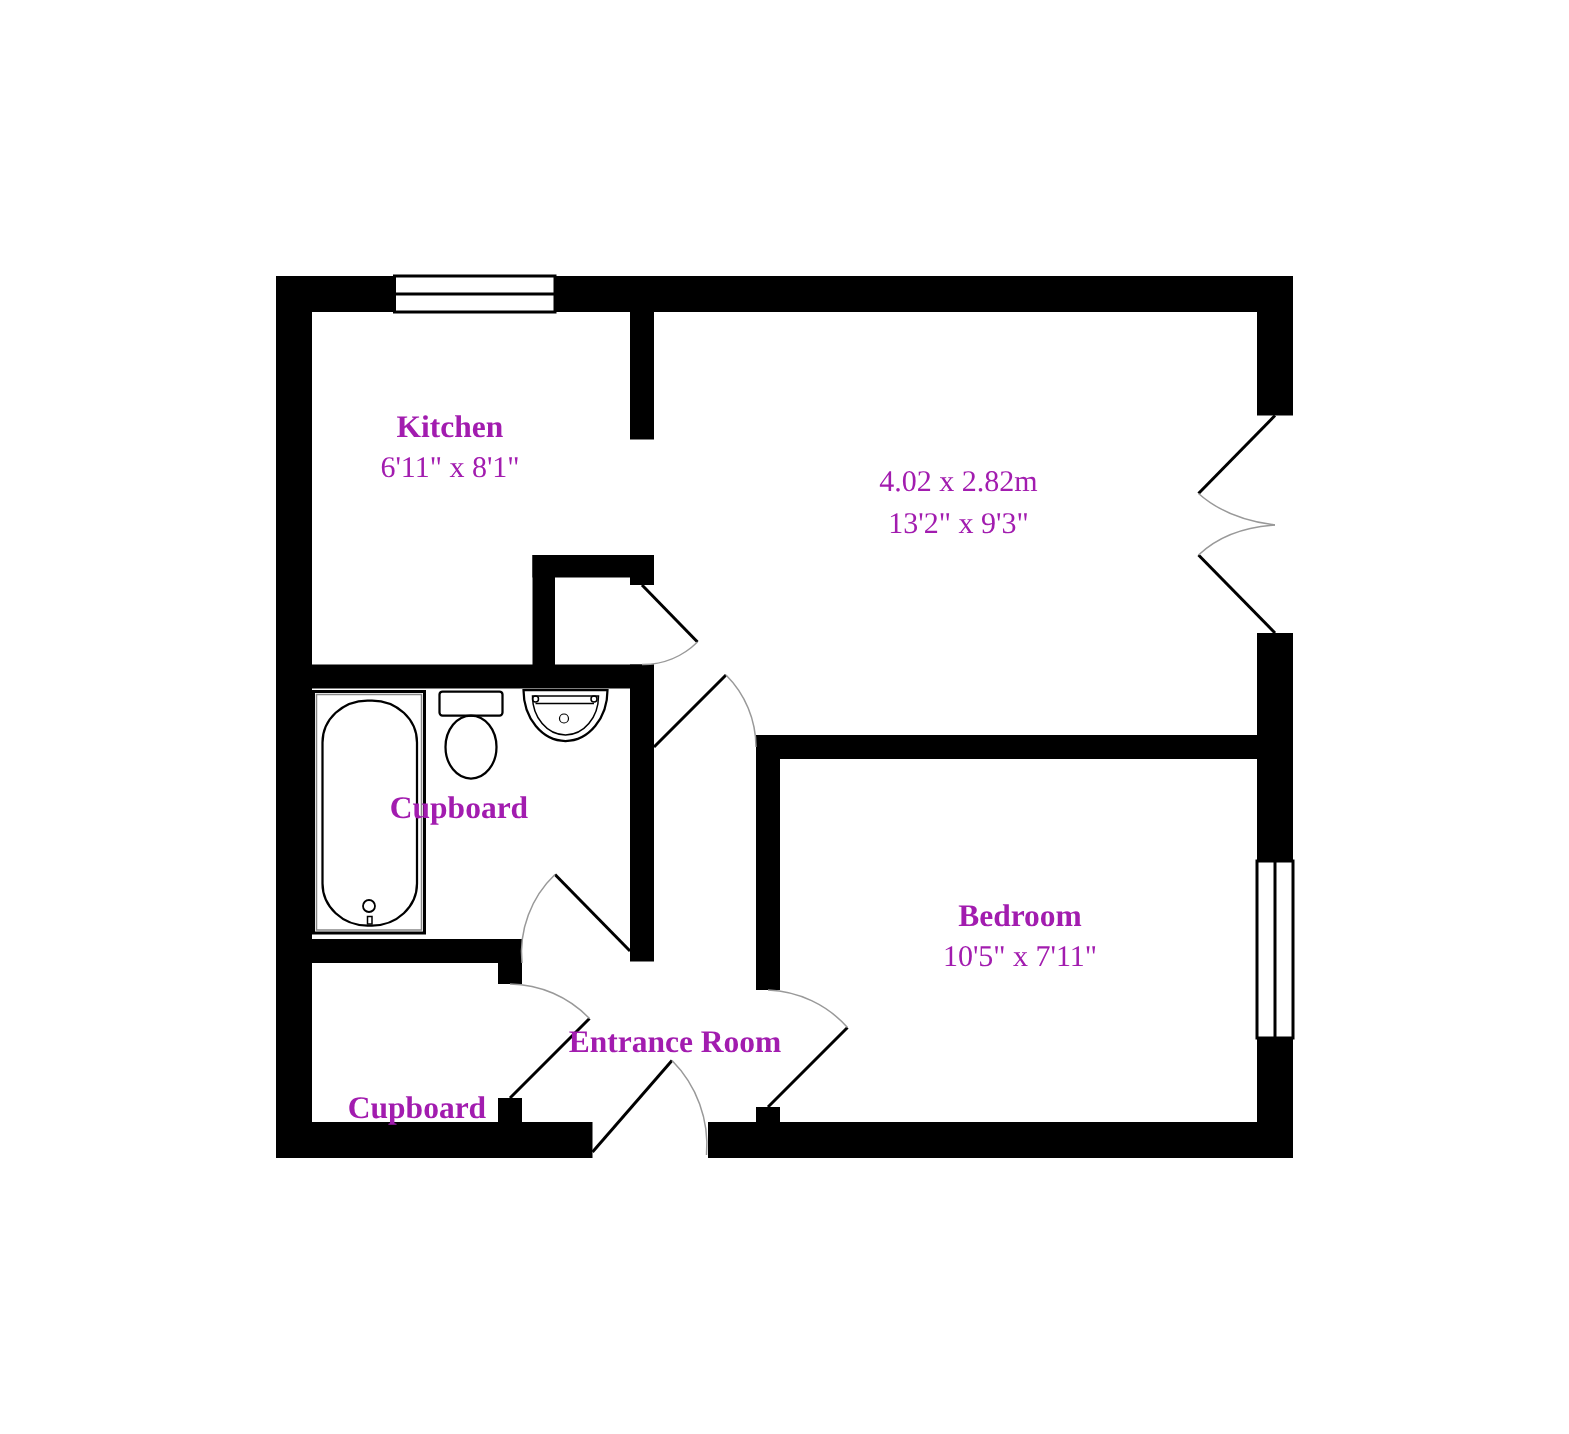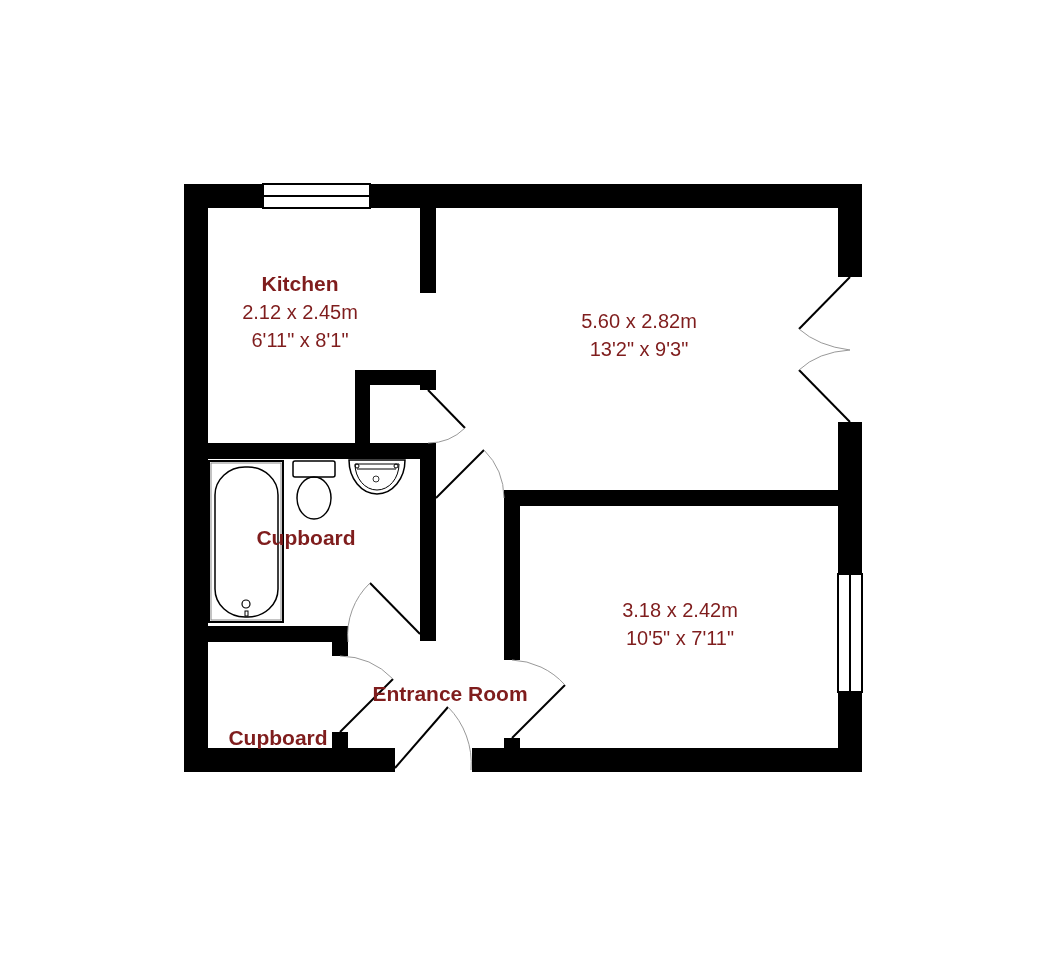--- a/index.html
+++ b/index.html
@@ -1,20 +1,20 @@
 <!DOCTYPE html>
 <html><head>
   <meta charset="utf-8">
   <style>
     html, body { margin: 0; padding: 0; background: #ffffff; }
     body { width: 1046px; height: 956px; position: relative; overflow: hidden;
            font-family: "Liberation Sans", sans-serif; }
     #plan { position: absolute; left: 0; top: 0; width: 1046px; height: 956px; }
-    .room-label { position: absolute; text-align: center; color: #7f1d1d;
-                  font-family: Liberation Sans, sans-serif; line-height: 28px; white-space: nowrap; }
+    .room-label { position: absolute; text-align: center; color: #a21caf;
+                  font-family: Liberation Serif, serif; line-height: 28px; white-space: nowrap; }
     .room-name { font-weight: bold; font-size: 21px; display: block; }
     .room-dim { font-size: 20px; display: block; }
   </style>
 </head>
 <body>
 
 <svg id="plan" viewBox="0 0 1046 956" xmlns="http://www.w3.org/2000/svg">
 
   <g fill="#000">
 
@@ -114,35 +114,34 @@
     <path d="M355 464 L399 464 A 22 26 0 0 1 355 464 Z" stroke-width="1"></path>
     <circle cx="357" cy="466" r="2" stroke-width="1"></circle>
     <circle cx="396" cy="466" r="2" stroke-width="1"></circle>
     <line x1="357" y1="469" x2="396" y2="469" stroke-width="1"></line>
     <circle cx="376" cy="479" r="3" stroke-width="0.8"></circle>
   </g>
 </svg>
 
 <div class="room-label" style="left:220px; top:270px; width:160px;">
   <span class="room-name">Kitchen</span>
-  <span class="room-dim">2.12 x 2.45m</span>
   <span class="room-dim">6'11" x 8'1"</span>
 </div>
 
 <div class="room-label" style="left:539px; top:307px; width:200px;">
-  <span class="room-dim">5.60 x 2.82m</span>
+  <span class="room-dim">4.02 x 2.82m</span>
   <span class="room-dim">13'2" x 9'3"</span>
 </div>
 
 <div class="room-label" style="left:236px; top:524px; width:140px;">
   <span class="room-name">Cupboard</span>
 </div>
 
 <div class="room-label" style="left:600px; top:596px; width:160px;">
-  <span class="room-dim">3.18 x 2.42m</span>
+  <span class="room-name">Bedroom</span>
   <span class="room-dim">10'5" x 7'11"</span>
 </div>
 
 <div class="room-label" style="left:213px; top:724px; width:130px;">
   <span class="room-name">Cupboard</span>
 </div>
 
 <div class="room-label" style="left:365px; top:680px; width:170px;">
   <span class="room-name">Entrance Room</span>
 </div>

